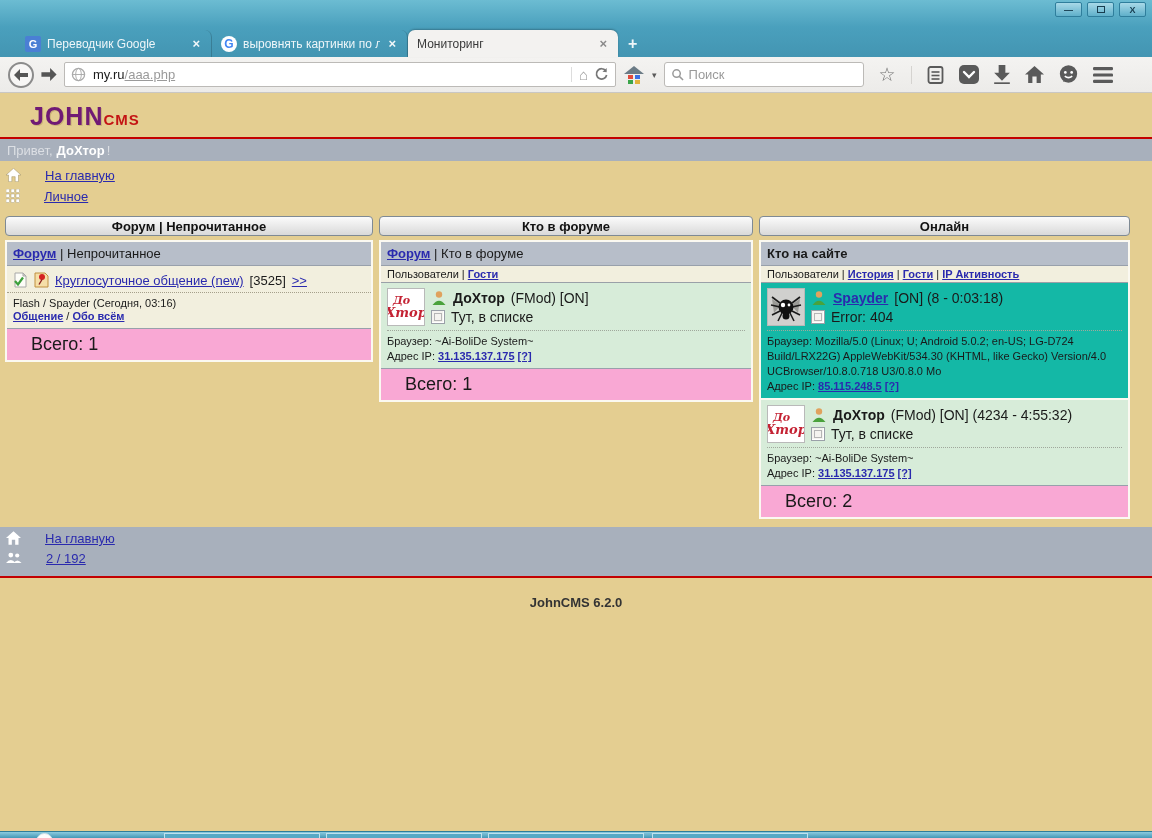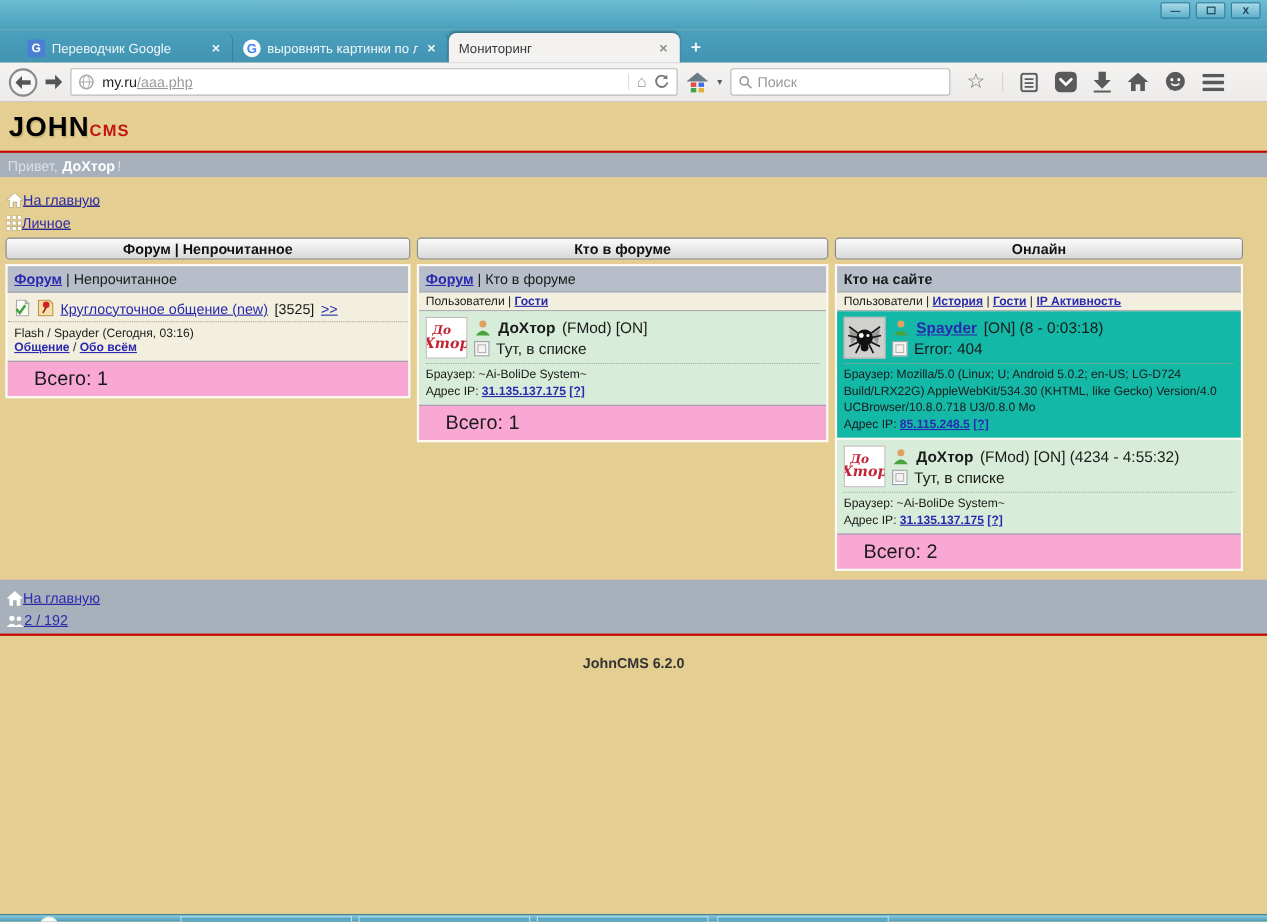--- a/index.html
+++ b/index.html
@@ -39,27 +39,27 @@
   .searchbox input { border:none; outline:none; width:150px; font-size:13px; font-family:inherit; background:transparent; color:#333; }
   .searchbox input::placeholder { color:#9a9a9a; }
   .tool-icons { display:flex; align-items:center; gap:15px; margin-left:8px; }
   .star-glyph { font-size:19px; color:#6f6f6f; line-height:1; }
   .sep-v { width:1px; height:18px; background:#d5d3d0; }
 
   
   .viewport { height:745px; background:#e4ce91; position:relative; font-size:13px; color:#1a1a1a; }
   a { color:#2a2aae; }
   .logo-band { padding:9px 0 6px 8px; }
-  .logo-john { font-size:25px; font-weight:bold; color:#000000; letter-spacing:1px; text-shadow:1px 1px 0 #c9b377; }
+  .logo-john { font-size:25px; font-weight:bold; color:#701a75; letter-spacing:1px; text-shadow:1px 1px 0 #c9b377;margin-left:22px; }
   .logo-cms { font-size:15px; font-weight:bold; color:#c41414; letter-spacing:1px; }
   .red-line { height:2px; background:#c30000; }
   .greeting { height:22px; background:#a8b0bc; display:flex; align-items:center; padding-left:7px; font-size:13px; color:#dcdfe4; }
   .greeting b { color:#fff; margin:0 2px 0 4px; }
   .toplinks { padding:7px 0 4px 6px; }
-  .link-row { display:flex; align-items:flex-end; gap:0; height:21px;text-decoration:underline; }
+  .link-row { display:flex; align-items:flex-start; gap:24px; height:21px; }
 
   .columns { display:flex; gap:6px; padding:2px 5px 0 5px; align-items:flex-start; min-height:286px; }
   .col { }
   .col1 { width:368px; } .col2 { width:374px; } .col3 { width:371px; }
   .col-header { height:20px; background:linear-gradient(#fbfbfb,#d9d9d9); border:1px solid #7f8a94; border-radius:4px;
                 display:flex; align-items:center; justify-content:center; font-weight:bold; font-size:13px; margin-bottom:4px; color:#111; }
   .panel { border:2px solid #fbf9f1; background:#f2efde; }
   .sub-header { background:#b7bec9; padding:4px 6px; font-size:13px; border-bottom:1px solid #98a0ab; }
   .sub-header b a { font-weight:bold; }
   .filter-row { background:#f2efde; border-bottom:1px solid #9aa0a8; padding:2px 6px; font-size:11px; }

